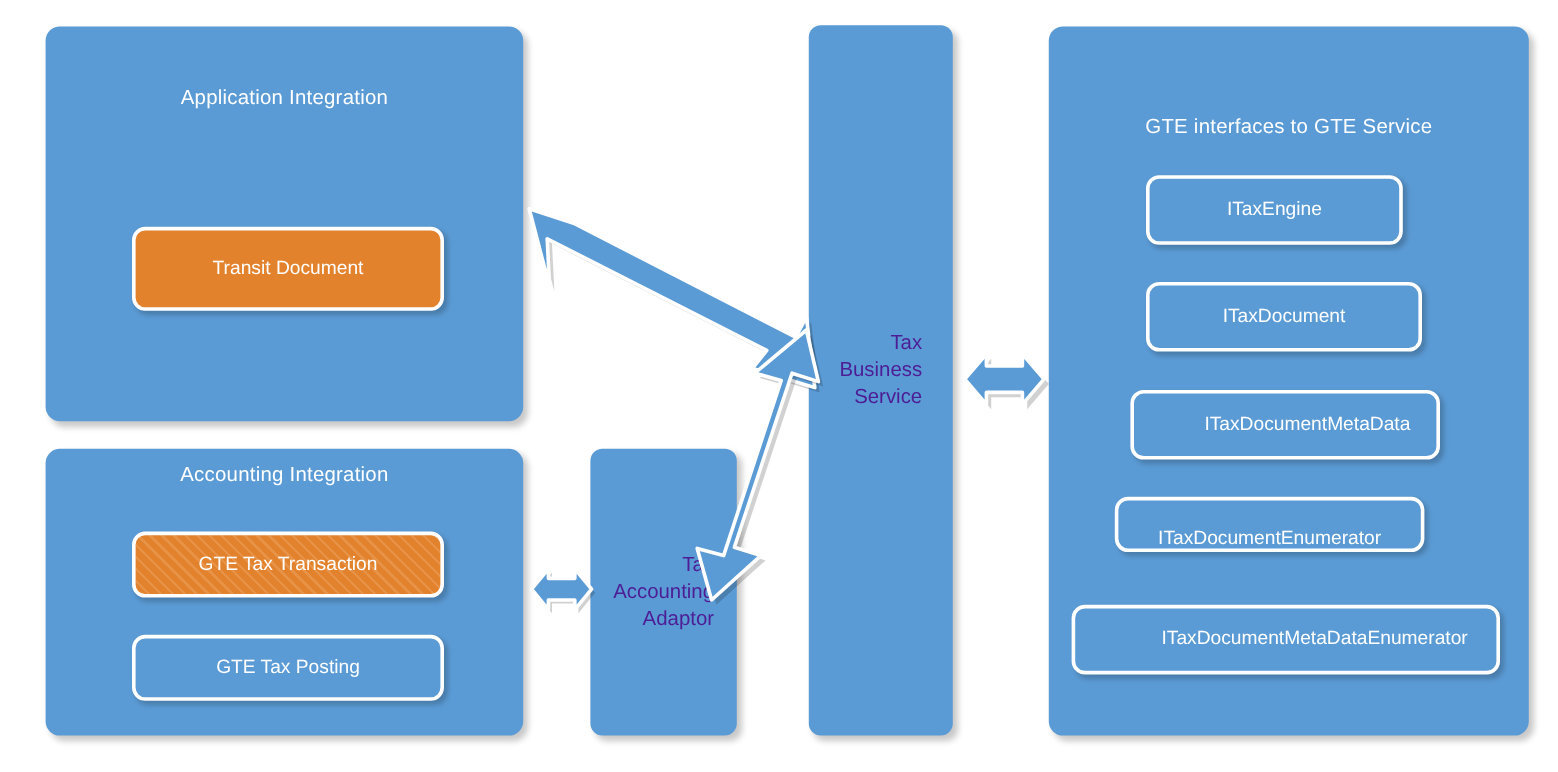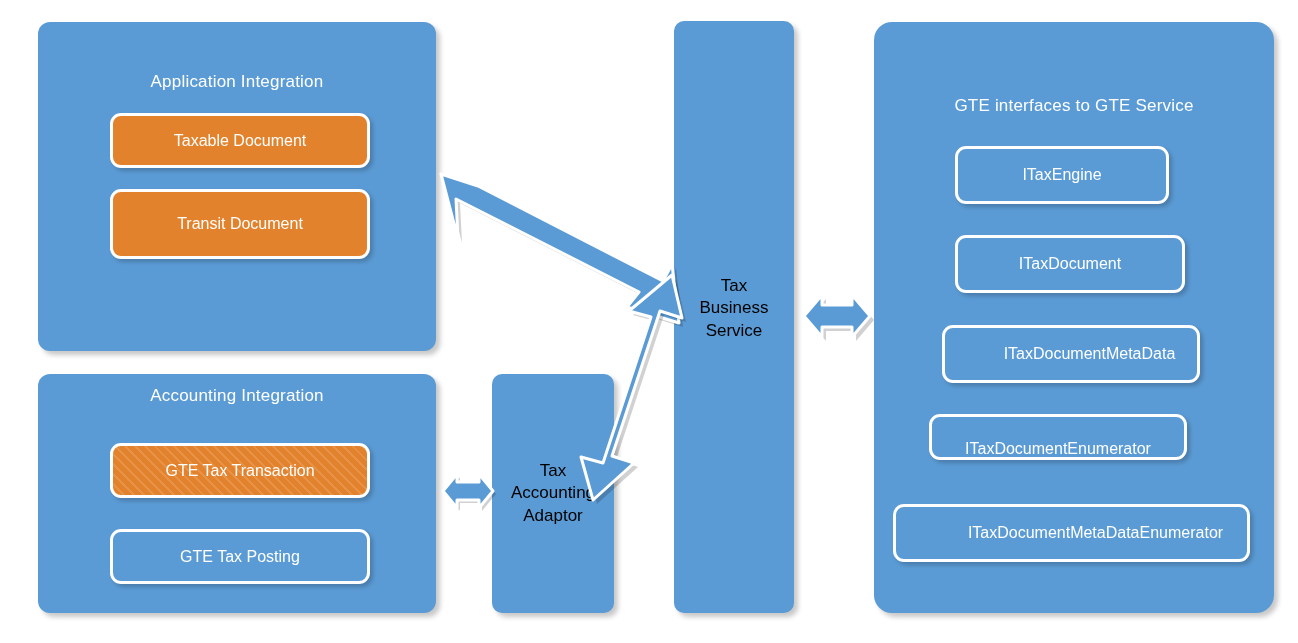--- a/index.html
+++ b/index.html
@@ -39,24 +39,24 @@
   .col-panel {
     position: absolute;
     background: #5B9BD5;
     border-radius: 10px;
     box-shadow: 4px 4px 5px rgba(0,0,0,0.22);
     display: flex;
     align-items: center;
     justify-content: center;
   }
   .col-label {
-    color: #000000;
+    color: #4c1d95;
     font-size: 17px;
     line-height: 1.32;
-    text-align: center;
+    text-align: right;
   }
 
   
   .chip {
     position: absolute;
     border: 3px solid #ffffff;
     border-radius: 11px;
     box-sizing: border-box;
     display: flex;
     align-items: center;
@@ -99,23 +99,20 @@
   }
 </style>
 </head>
 <body>
 
 <div id="canvas">
 
   <div class="panel" style="left:38px; top:22px; width:398px; height:329px;">
     <div class="panel-title" style="top:50px;">Application Integration</div>
 
-    <div class="chip orange" style="left:72px; top:91px; width:260px; height:55px;">
-      <span class="chip-label">Taxable Document</span>
-    </div>
 
     <div class="chip orange" style="left:72px; top:167px; width:260px; height:70px;">
       <span class="chip-label">Transit Document</span>
     </div>
 
   </div>
 
   <div class="panel" style="left:38px; top:374px; width:398px; height:239px;">
     <div class="panel-title" style="top:12px;">Accounting Integration</div>
 
@@ -137,21 +134,21 @@
   </div>
 
   <div class="col-panel" style="left:674px; top:21px; width:120px; height:592px; align-items:flex-start;">
     <div class="col-label" style="margin-top:254px;">
       <div>Tax</div>
       <div>Business</div>
       <div>Service</div>
     </div>
   </div>
 
-  <div class="panel" style="left:874px; top:22px; width:400px; height:591px;border-radius:18px;">
+  <div class="panel" style="left:874px; top:22px; width:400px; height:591px;">
     <div class="panel-title" style="top:74px;">GTE interfaces to GTE Service</div>
 
     <div class="chip blue" style="left:81px; top:124px; width:214px; height:58px;">
       <span class="chip-label">ITaxEngine</span>
     </div>
 
     <div class="chip blue" style="left:81px; top:213px; width:230px; height:58px;">
       <span class="chip-label">ITaxDocument</span>
     </div>
 

